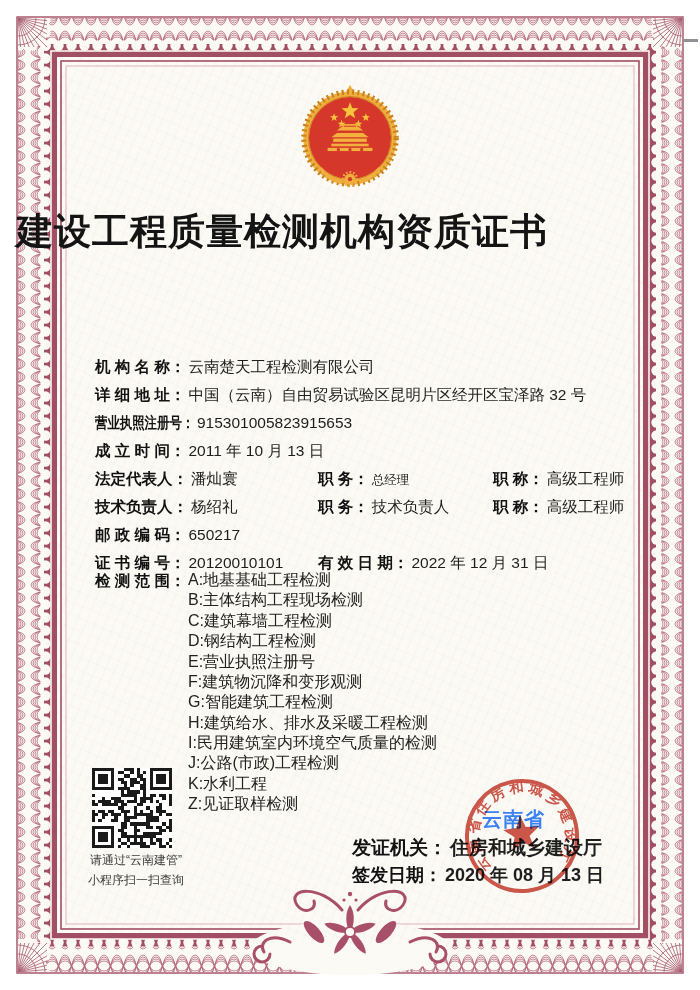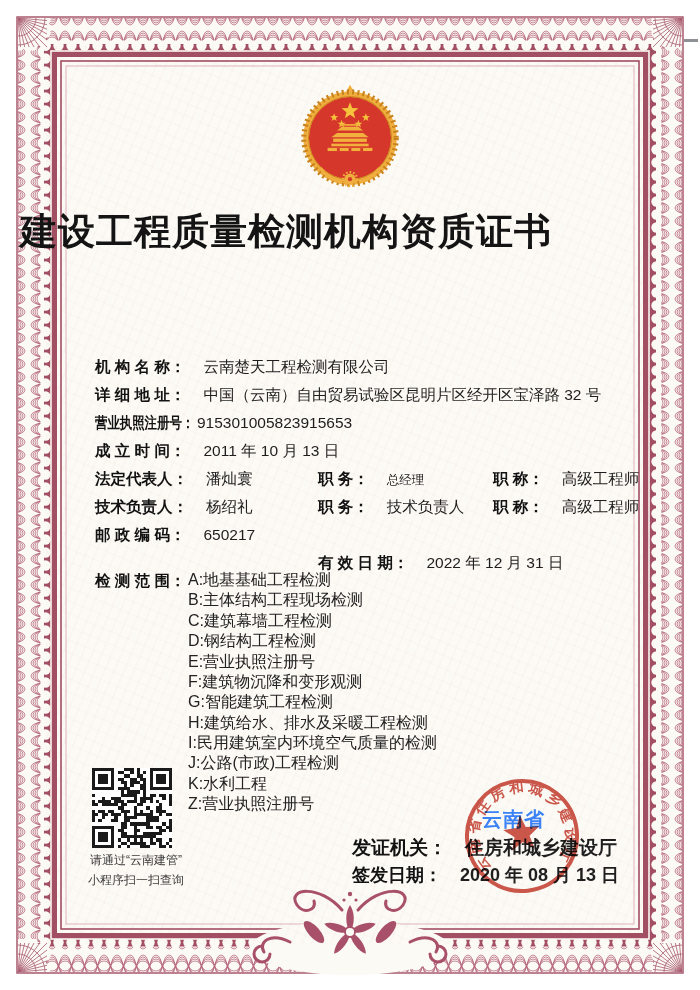--- a/index.html
+++ b/index.html
@@ -5,26 +5,26 @@
   html,body{margin:0;padding:0;background:#ffffff;}
   body{font-family:"Liberation Sans","DejaVu Sans",sans-serif;}
   .cert{position:relative;width:700px;height:990px;background:#ffffff;overflow:hidden;}
   .frame-svg{position:absolute;left:0;top:0;}
   .texture{position:absolute;left:46px;top:46px;right:46px;bottom:46px;
     background:
       repeating-linear-gradient(113deg, rgba(171,92,114,.028) 0 2px, rgba(0,0,0,0) 2px 9px),
       repeating-linear-gradient(23deg,  rgba(171,92,114,.02)  0 2px, rgba(0,0,0,0) 2px 12px);
     pointer-events:none;}
   .emblem{position:absolute;left:294px;top:80px;width:112px;height:118px;}
-  .title{position:absolute;left:4px;top:207px;width:564px;text-align:center;
+  .title{position:absolute;left:16px;top:207px;width:564px;
     font-size:37px;font-weight:800;letter-spacing:1px;color:#141414;}
   .row{position:absolute;white-space:nowrap;font-size:15.5px;line-height:22px;color:#1c1c1c;}
   .lbl{font-weight:700;color:#121212;}
   .lbl-tight{display:inline-block;transform:scaleX(.8);transform-origin:0 50%;}
-  .val{font-weight:500;margin-left:18px;color:#1e1e1e;}
+  .val{font-weight:500;margin-left:3px;color:#1e1e1e;}
   .val-sm{font-size:12.5px;}
   .scope-item{position:absolute;left:188px;font-size:16px;font-weight:500;color:#222;white-space:nowrap;}
   .qr-box{position:absolute;left:92px;top:768px;width:80px;height:80px;}
   .qr-cap{position:absolute;left:76px;width:120px;text-align:center;font-size:12px;color:#3a3a3a;white-space:nowrap;}
   .province{position:absolute;left:482px;top:806px;font-size:20px;font-weight:800;color:#3b82f6;letter-spacing:1px;}
   .issue-row{position:absolute;left:352px;white-space:nowrap;font-size:19px;font-weight:800;color:#101010;}
   .issue-row .val{font-weight:700;}
   .seal{position:absolute;left:462px;top:776px;width:120px;height:120px;
     opacity:.85;mix-blend-mode:multiply;transform:rotate(-6deg);}
   .crop-mark{position:absolute;left:684px;top:39px;width:14px;height:3px;background:#8e9296;}
@@ -209,39 +209,42 @@
     <span class="lbl">职 务：</span><span class="val">技术负责人</span>
   </div>
   <div class="row" style="left:493px;top:496px">
     <span class="lbl">职 称：</span><span class="val">高级工程师</span>
   </div>
 
   <div class="row" style="left:95px;top:524px">
     <span class="lbl">邮 政 编 码：</span><span class="val">650217</span>
   </div>
 
+  <div class="row" style="left:95px;top:552px">
+    <span class="lbl">证 书 编 号：</span><span class="val">20120010101</span>
+  </div>
   <div class="row" style="left:318px;top:552px">
     <span class="lbl">有 效 日 期：</span><span class="val">2022 年 12 月 31 日</span>
   </div>
 
   <div class="row" style="left:95px;top:570px">
     <span class="lbl">检 测 范 围：</span>
   </div>
   <div class="scope-item" style="top:570px">A:地基基础工程检测</div>
   <div class="scope-item" style="top:590px">B:主体结构工程现场检测</div>
   <div class="scope-item" style="top:611px">C:建筑幕墙工程检测</div>
   <div class="scope-item" style="top:631px">D:钢结构工程检测</div>
   <div class="scope-item" style="top:652px">E:营业执照注册号</div>
   <div class="scope-item" style="top:672px">F:建筑物沉降和变形观测</div>
   <div class="scope-item" style="top:692px">G:智能建筑工程检测</div>
   <div class="scope-item" style="top:713px">H:建筑给水、排水及采暖工程检测</div>
   <div class="scope-item" style="top:733px">I:民用建筑室内环境空气质量的检测</div>
   <div class="scope-item" style="top:753px">J:公路(市政)工程检测</div>
   <div class="scope-item" style="top:774px">K:水利工程</div>
-  <div class="scope-item" style="top:794px">Z:营业执照注册号</div>
+  <div class="scope-item" style="top:794px">Z:见证取样检测</div>
 
   <div class="qr-box">
     <svg width="80" height="80" viewBox="0 0 25 25" shape-rendering="crispEdges">
         <rect x="0" y="0" width="25" height="25" fill="#ffffff"></rect>
         <rect x="0" y="0" width="7" height="7" fill="#1a1a1a"></rect>
         <rect x="1" y="1" width="5" height="5" fill="#fff"></rect>
         <rect x="2" y="2" width="3" height="3" fill="#1a1a1a"></rect>
         <rect x="18" y="0" width="7" height="7" fill="#1a1a1a"></rect>
         <rect x="19" y="1" width="5" height="5" fill="#fff"></rect>
         <rect x="20" y="2" width="3" height="3" fill="#1a1a1a"></rect>

